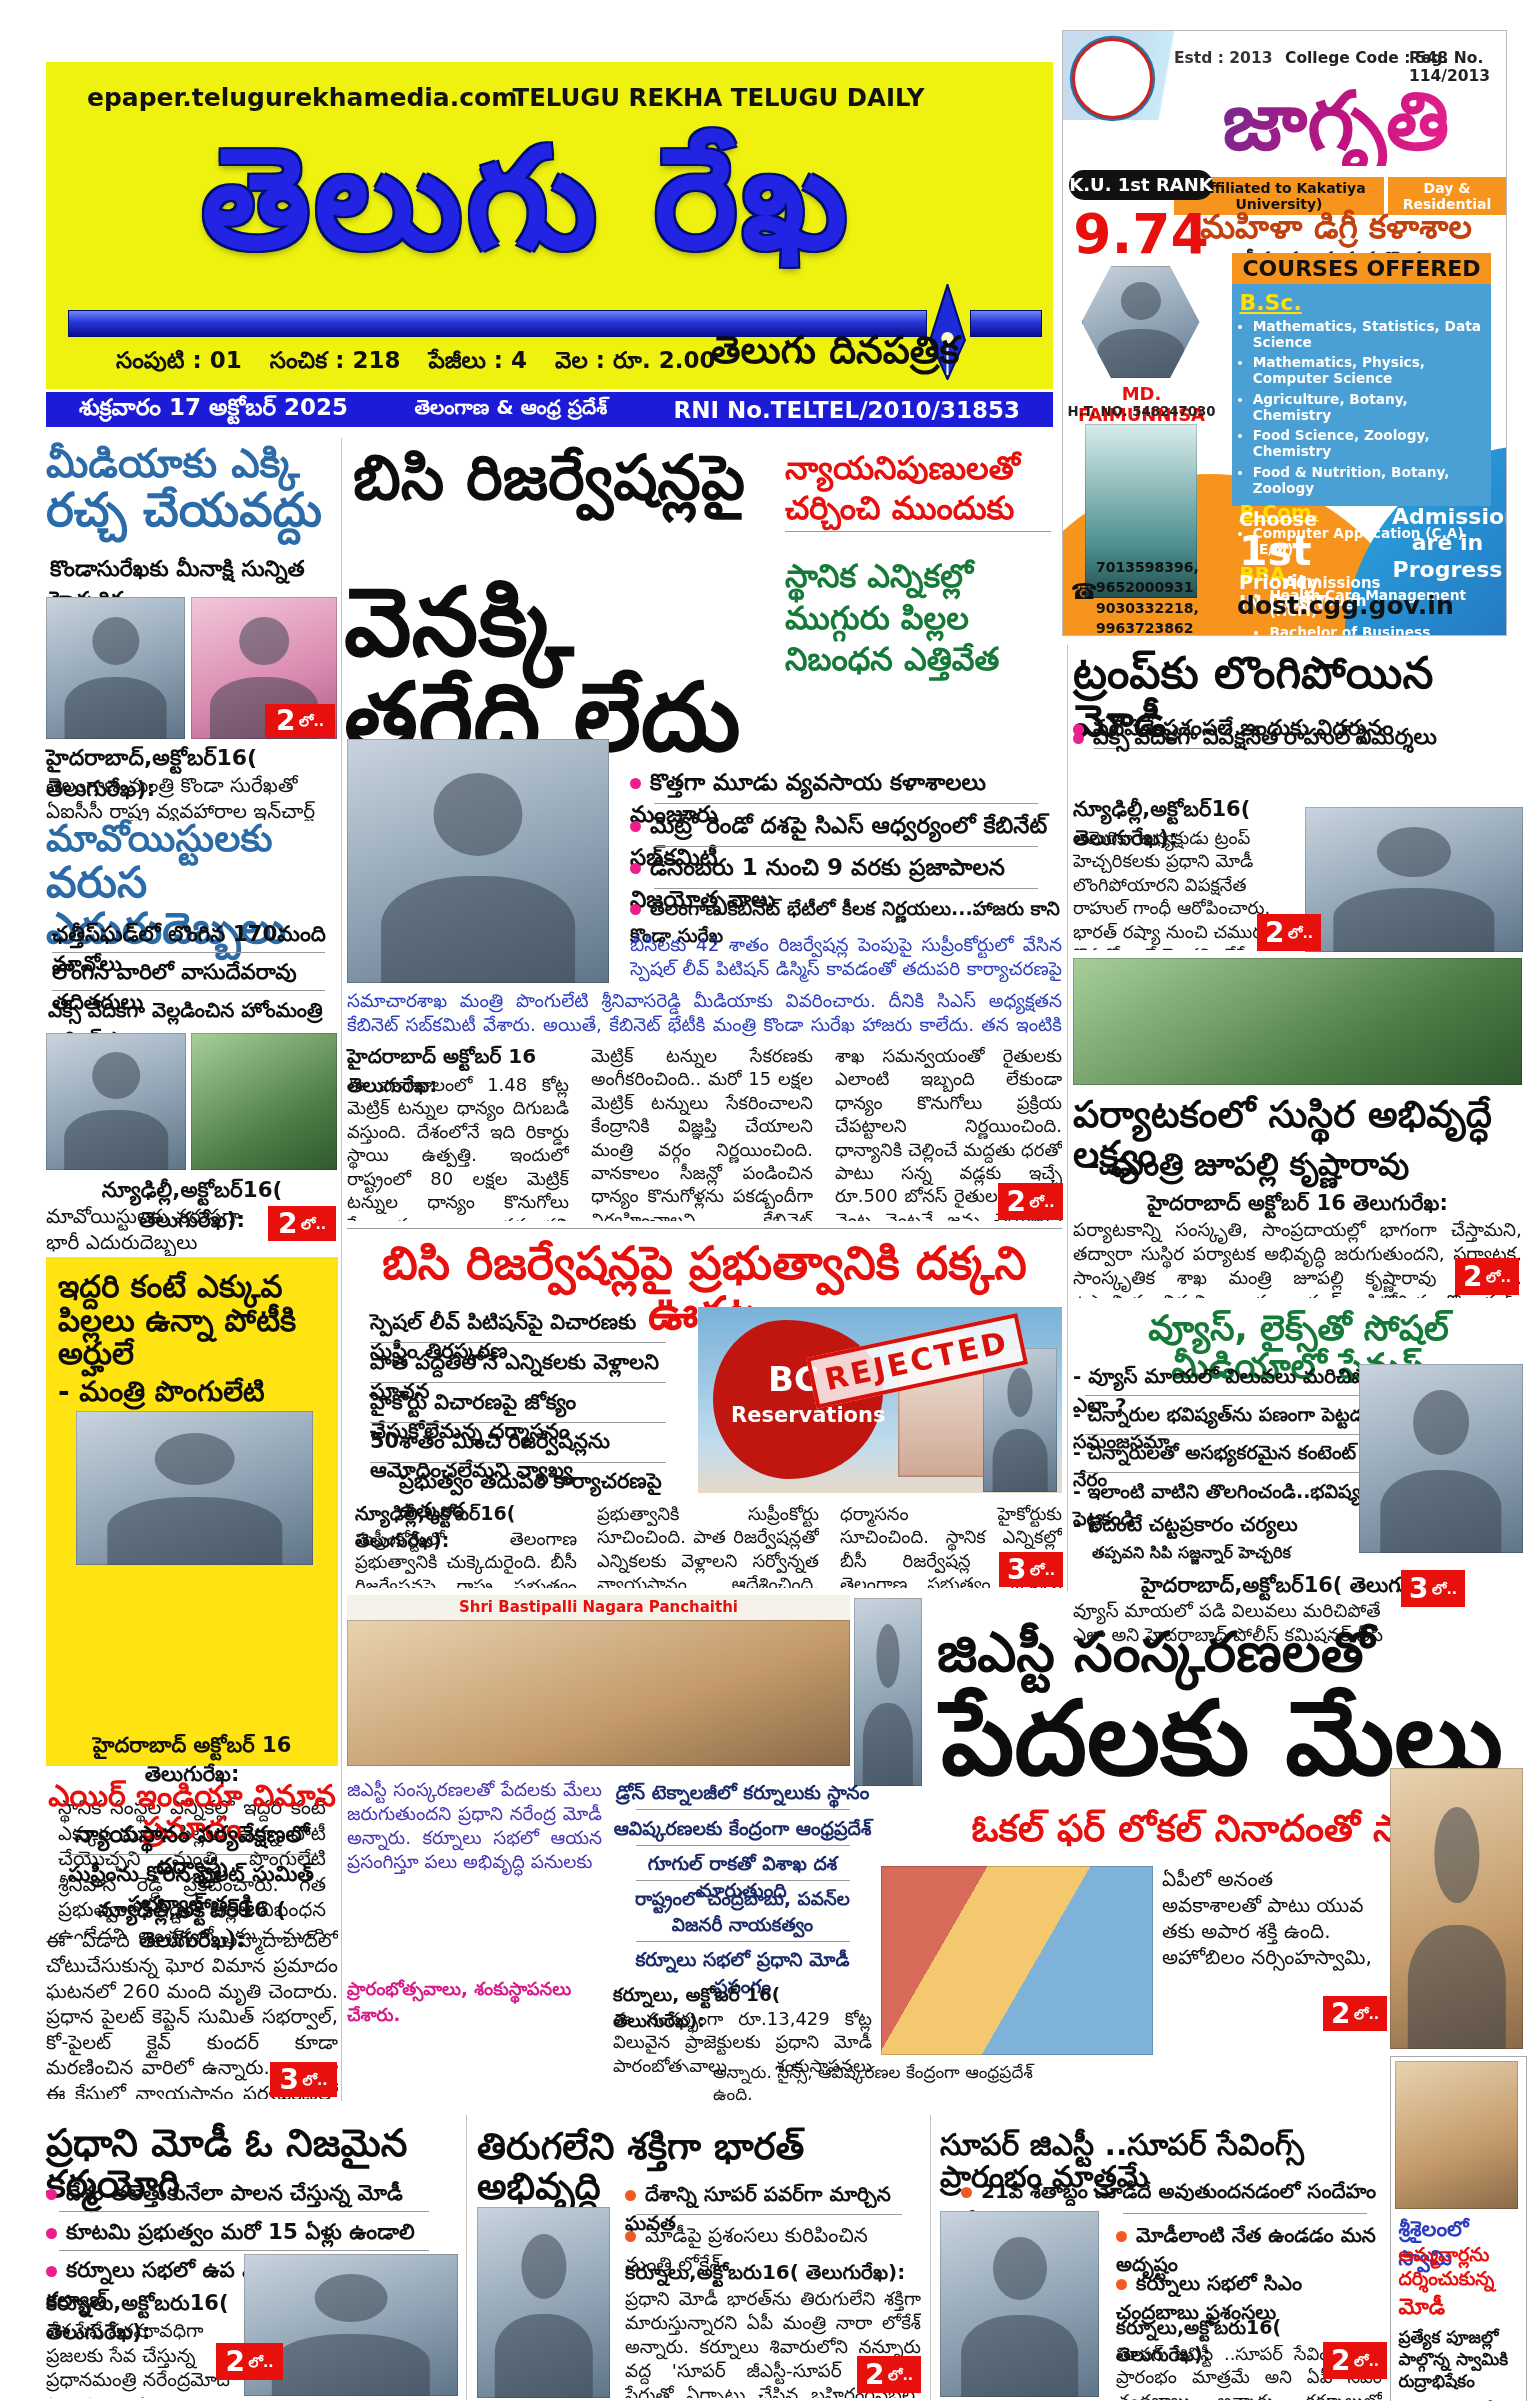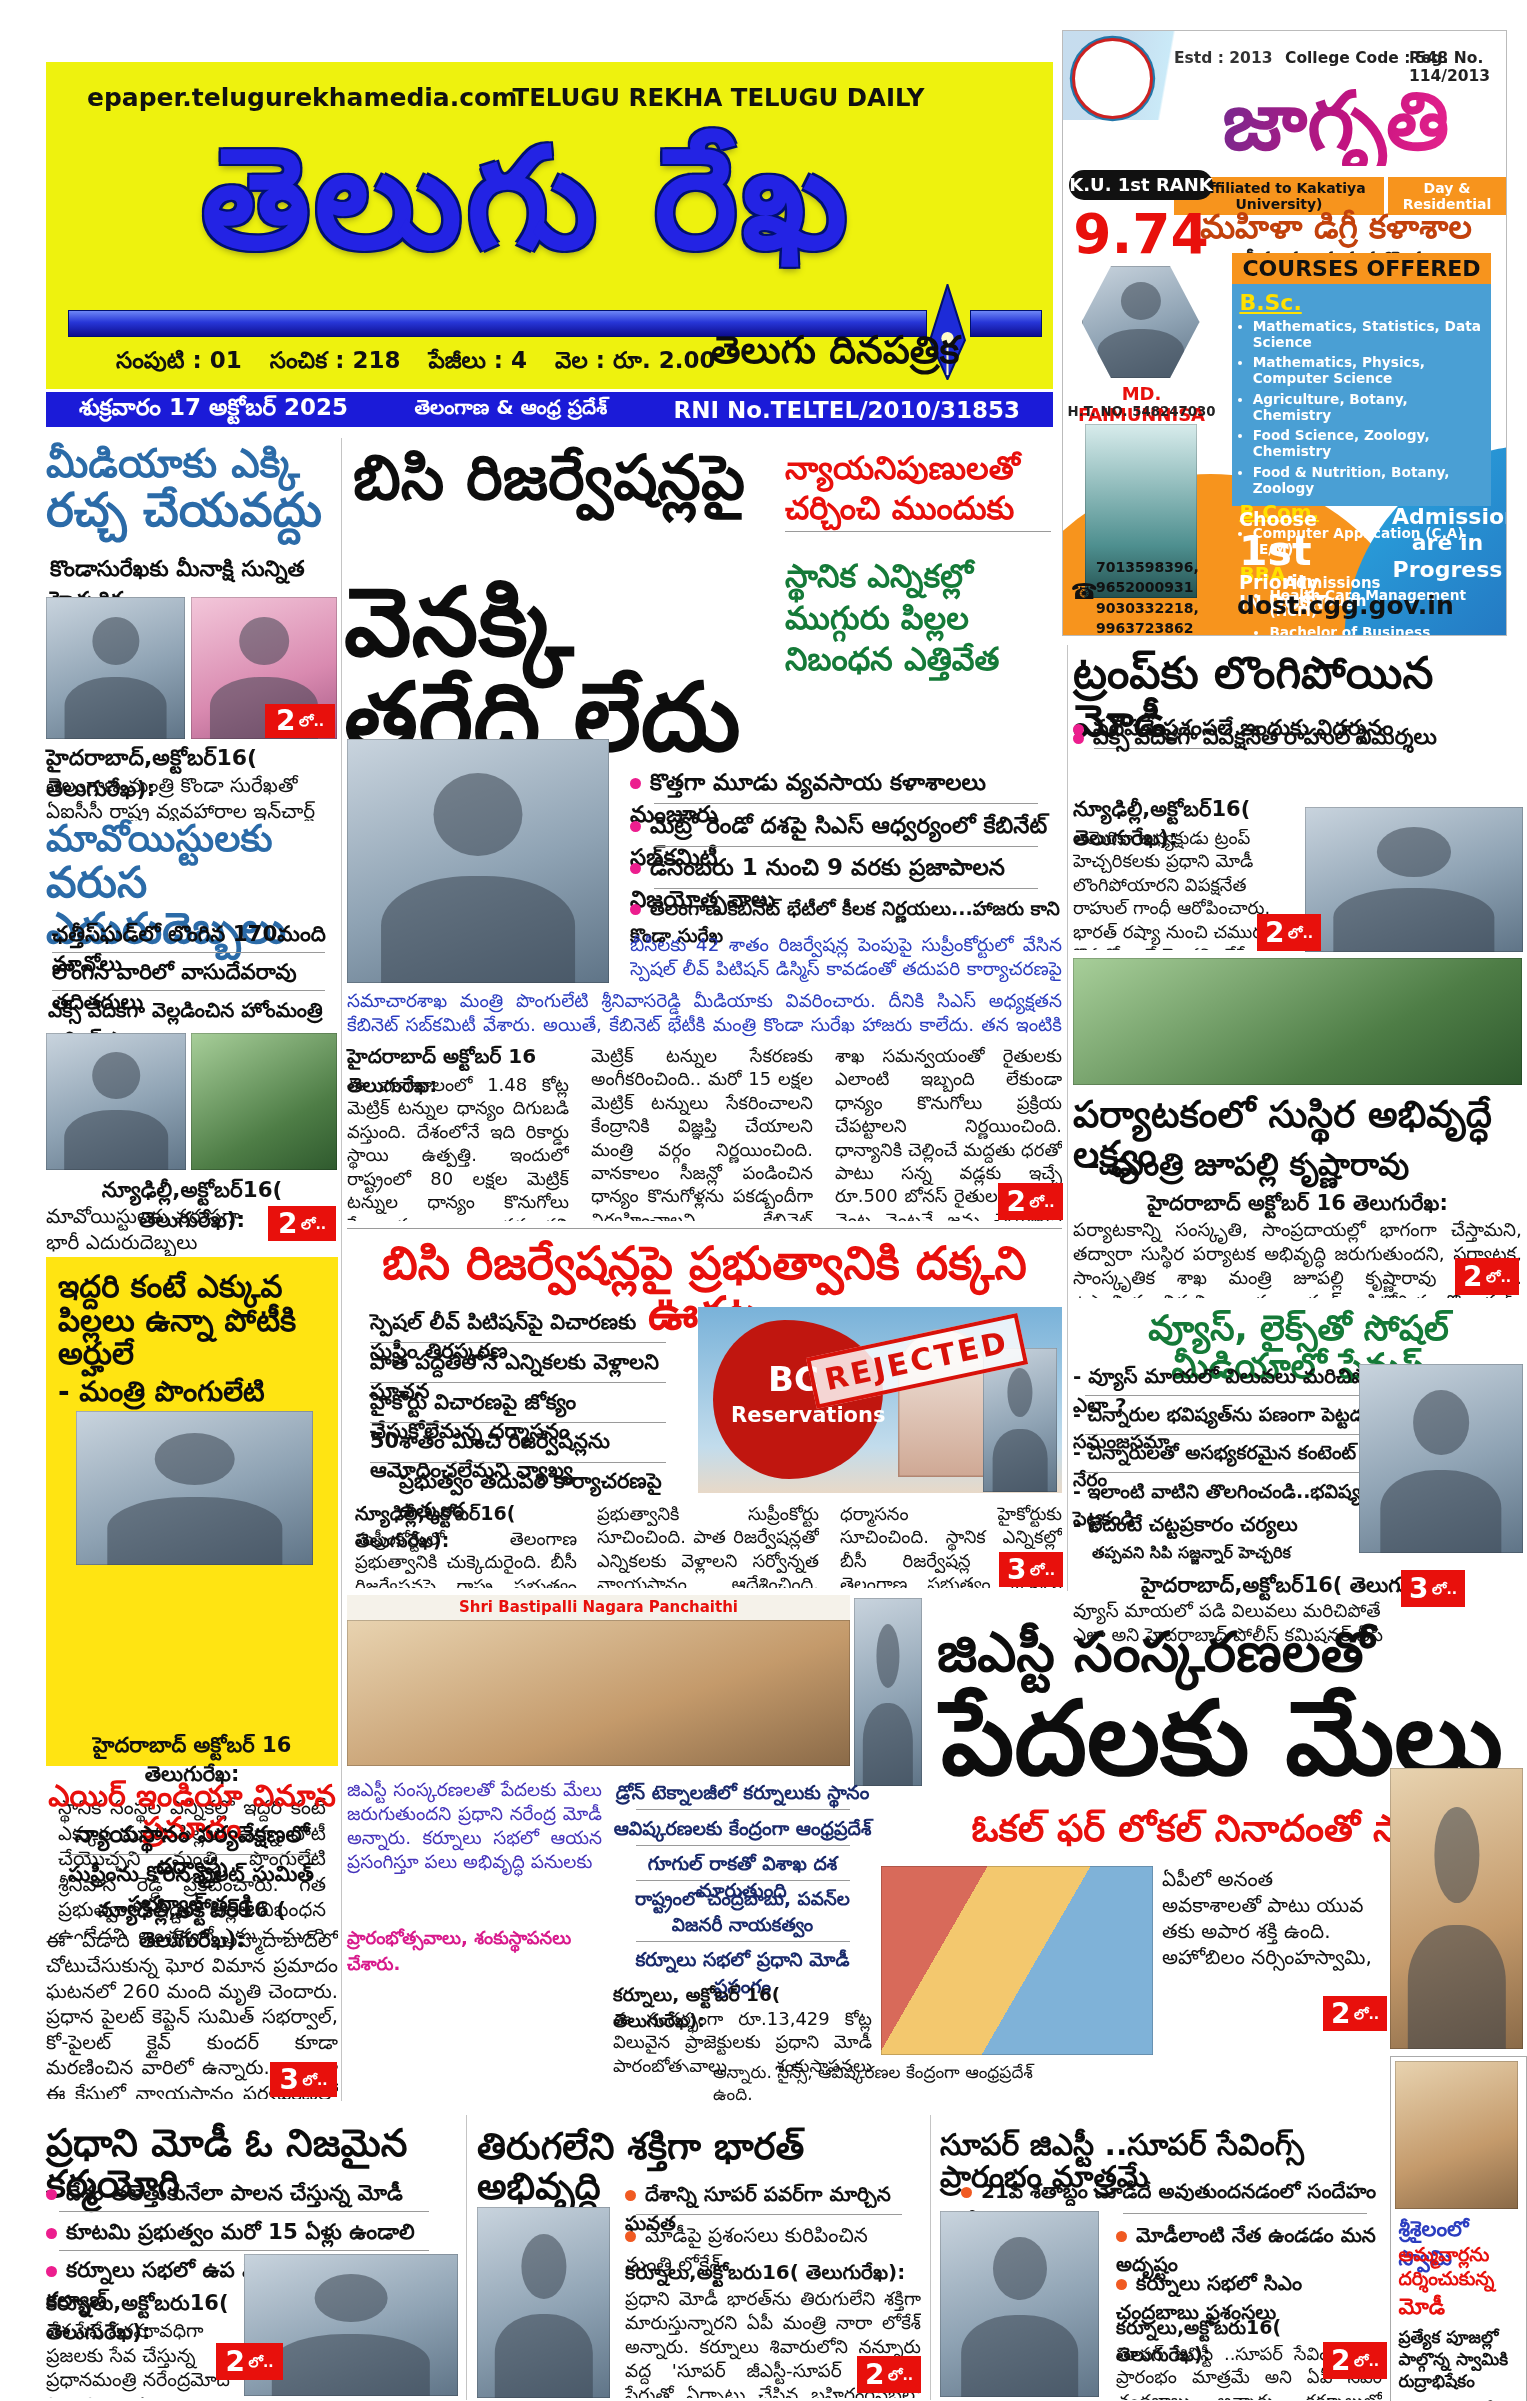--- a/index.html
+++ b/index.html
@@ -298,21 +298,21 @@
     <div class="abs tc c-red bold" style="left:0;top:0;width:503px;height:25px;line-height:25px;background:#f5f2ea;font-size:15px;">Shri Bastipalli Nagara Panchaithi</div>
     <div class="photo photo--warm" style="left:0;top:25px;width:503px;height:146px;"></div>
   </div>
 
   <div class="photo portrait" style="left:854px;top:1598px;width:68px;height:188px;"></div>
   <div class="abs hl c-black" style="left:937px;top:1623px;width:577px;font-size:55px;">జిఎస్టీ సంస్కరణలతో</div>
   <div class="abs hl c-black tc" style="left:930px;top:1687px;width:584px;font-size:103px;line-height:1.0;">పేదలకు మేలు</div>
   <div class="abs hl c-red tc" style="left:930px;top:1809px;width:584px;font-size:37px;">ఓకల్ ఫర్ లోకల్ నినాదంతో సాగాలి</div>
 
   <div class="abs body tj clip c-purple" style="left:347px;top:1778px;width:255px;height:251px;font-size:18.5px;">జిఎస్టీ సంస్కరణలతో పేదలకు మేలు జరుగుతుందని ప్రధాని నరేంద్ర మోడీ అన్నారు. కర్నూలు సభలో ఆయన ప్రసంగిస్తూ పలు అభివృద్ధి పనులకు</div>
-  <div class="abs bold c-pink" style="left:347px;top:1927px;width:255px;font-size:18px;">ప్రారంభోత్సవాలు, శంకుస్థాపనలు చేశారు.</div>
+  <div class="abs bold c-pink" style="left:347px;top:1978px;width:255px;font-size:18px;">ప్రారంభోత్సవాలు, శంకుస్థాపనలు చేశారు.</div>
 
   <div class="abs bold tc c-navy" style="left:613px;top:1781px;width:259px;font-size:19px;">డ్రోన్ టెక్నాలజీలో కర్నూలుకు స్థానం</div>
   <div class="abs rule" style="left:636px;top:1809px;width:214px;"></div>
   <div class="abs bold tc c-navy" style="left:613px;top:1817px;width:259px;font-size:19px;">ఆవిష్కరణలకు కేంద్రంగా ఆంధ్రప్రదేశ్</div>
   <div class="abs rule" style="left:636px;top:1845px;width:214px;"></div>
   <div class="abs bold tc c-navy" style="left:613px;top:1852px;width:259px;font-size:19px;">గూగుల్ రాకతో విశాఖ దశ మారుతుంది</div>
   <div class="abs rule" style="left:636px;top:1880px;width:214px;"></div>
   <div class="abs bold tc c-navy" style="left:613px;top:1888px;width:259px;font-size:18.5px;">రాష్ట్రంలో చంద్రబాబు, పవన్‌ల విజనరీ నాయకత్వం</div>
   <div class="abs rule" style="left:636px;top:1941px;width:214px;"></div>
   <div class="abs bold tc c-navy" style="left:613px;top:1948px;width:259px;font-size:19px;">కర్నూలు సభలో ప్రధాని మోడీ ప్రసంగం</div>

